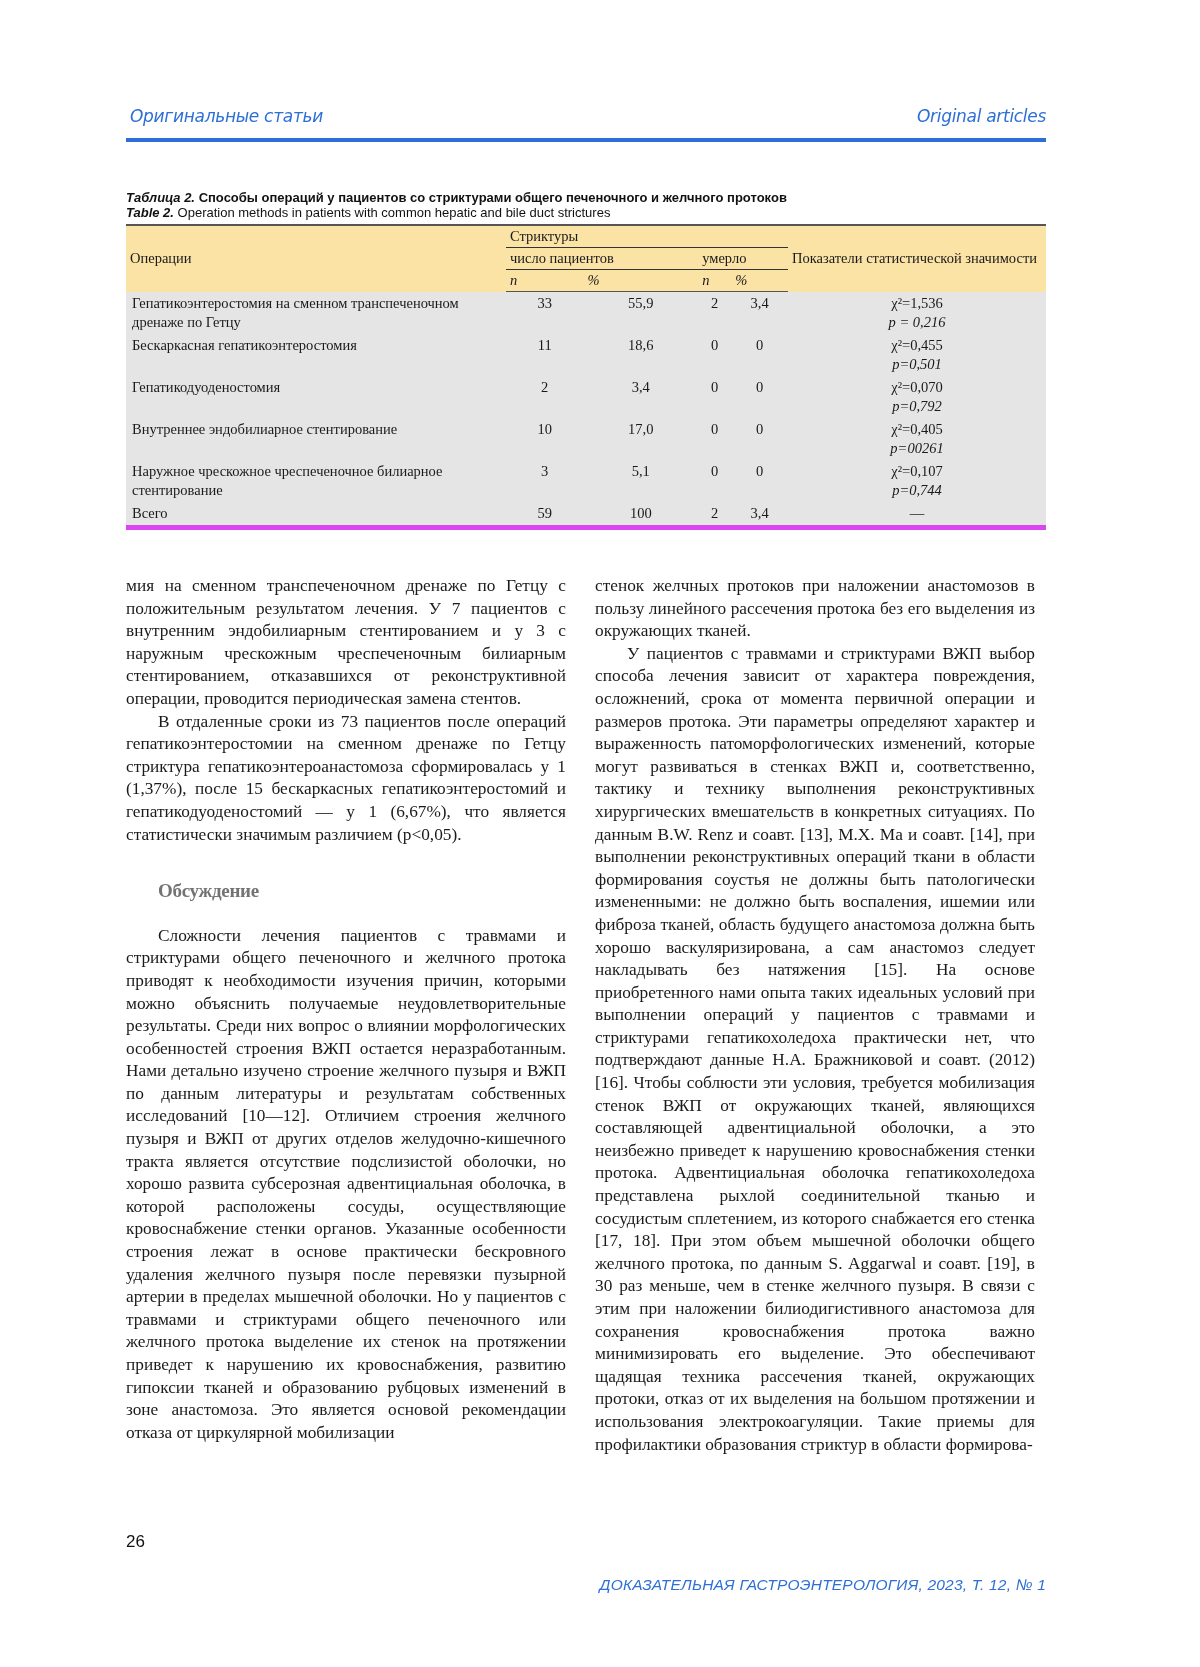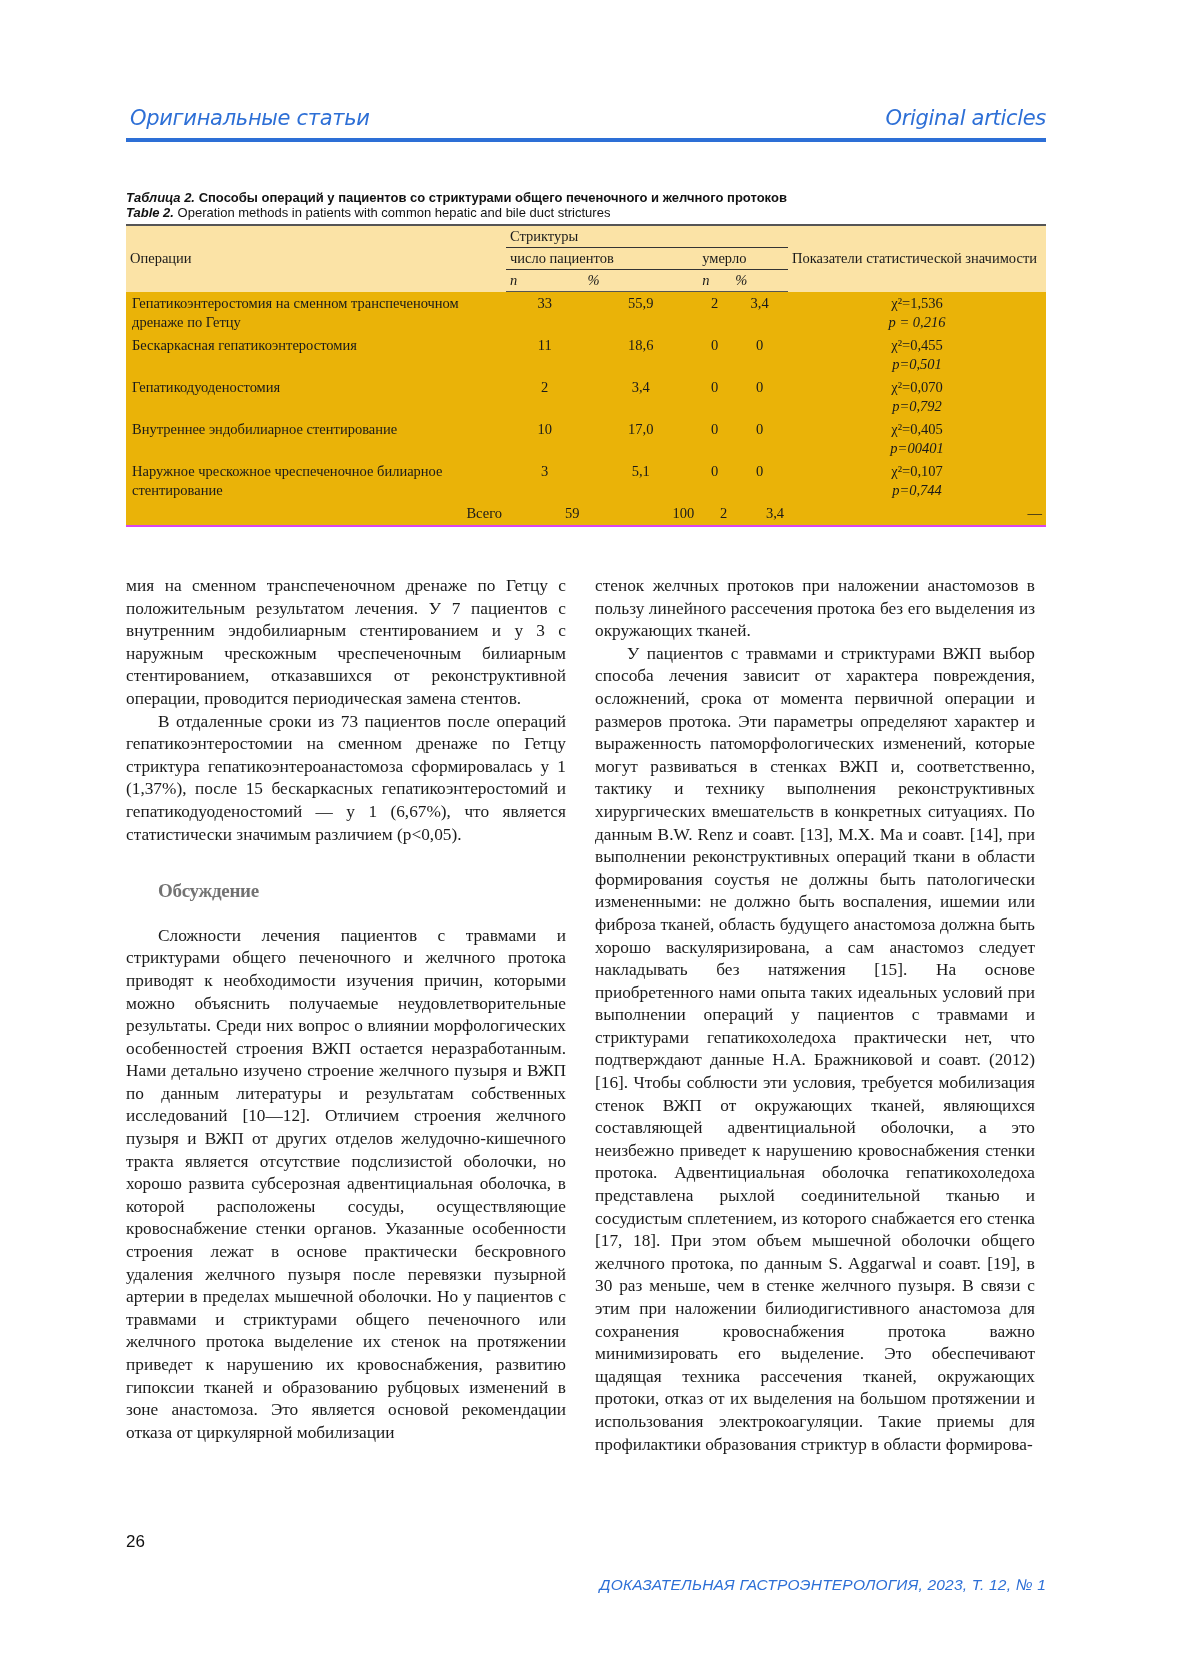--- a/index.html
+++ b/index.html
@@ -2,39 +2,39 @@
 <html><head>
 <meta charset="utf-8">
 <style>
   html, body { margin: 0; padding: 0; background: #ffffff; }
   body { width: 1200px; height: 1667px; position: relative; overflow: hidden; }
   .page { position: absolute; left: 0; top: 0; width: 1200px; height: 1667px; }
 
   .running-head { position: absolute; left: 126px; top: 100px; width: 920px; height: 38px; border-bottom: 4px solid #2d6fd6; }
   .running-head .left, .running-head .right {
     position: absolute; top: 6px; font-family: "DejaVu Sans", sans-serif; font-style: italic;
-    font-size: 21px; color: #2d6fd6; letter-spacing: -0.3px;
+    font-size: 17px; color: #2d6fd6; letter-spacing: -0.3px;
   }
   .running-head .left { left: 4px; }
   .running-head .right { right: 0; }
 
   .caption { position: absolute; left: 126px; font-family: "Liberation Sans", sans-serif; font-size: 13px; color: #111; }
   .caption .lbl { font-style: italic; font-weight: bold; }
   .cap-ru { top: 183px; font-weight: bold; margin-top: 7px; }
   .cap-en { top: 205px; }
 
   table.data {
     position: absolute; left: 126px; top: 224px; width: 920px;
     border-collapse: collapse; font-family: "Liberation Serif", serif; font-size: 14.5px; color: #1a1a1a;
   }
   table.data thead tr { background: #fbe3a6; }
-  table.data tbody { background: #eab308; }
+  table.data tbody { background: #e5e5e5; }
   table.data thead { border-top: 2px solid #555; }
   table.data thead tr:last-child th { border-bottom: 1.5px solid #555; }
-  table.data tbody tr:last-child td { border-bottom: 2px solid #d946ef; text-align: right; }
+  table.data tbody tr:last-child td { border-bottom: 5px solid #d946ef; }
   table.data th { font-weight: normal; padding: 2px 4px; text-align: left; vertical-align: middle; }
   table.data th.sub-line { border-bottom: 1.2px solid #333; }
   table.data th.unit { font-style: italic; }
   table.data td { padding: 2px 4px; vertical-align: top; text-align: center; line-height: 19px; }
   table.data td.op { text-align: left; padding-left: 6px; width: 370px; }
   table.data td.stat { width: 250px; }
   table.data td.stat span { display: block; }
   .ital { font-style: italic; }
 
   .col { position: absolute; top: 575px; width: 440px; font-family: "Liberation Serif", serif; font-size: 17.3px; line-height: 22.6px; color: #1a1a1a; text-align: justify; }
@@ -122,21 +122,21 @@
           </td>
         </tr>
         <tr>
           <td class="op">Внутреннее эндобилиарное стентирование</td>
           <td>10</td>
           <td>17,0</td>
           <td>0</td>
           <td>0</td>
           <td class="stat">
             <span>χ²=0,405</span>
-            <span class="ital">p=00401</span>
+            <span class="ital">p=00261</span>
           </td>
         </tr>
         <tr>
           <td class="op">Наружное чрескожное чреспеченочное билиарное стентирование</td>
           <td>3</td>
           <td>5,1</td>
           <td>0</td>
           <td>0</td>
           <td class="stat">
             <span>χ²=0,107</span>

